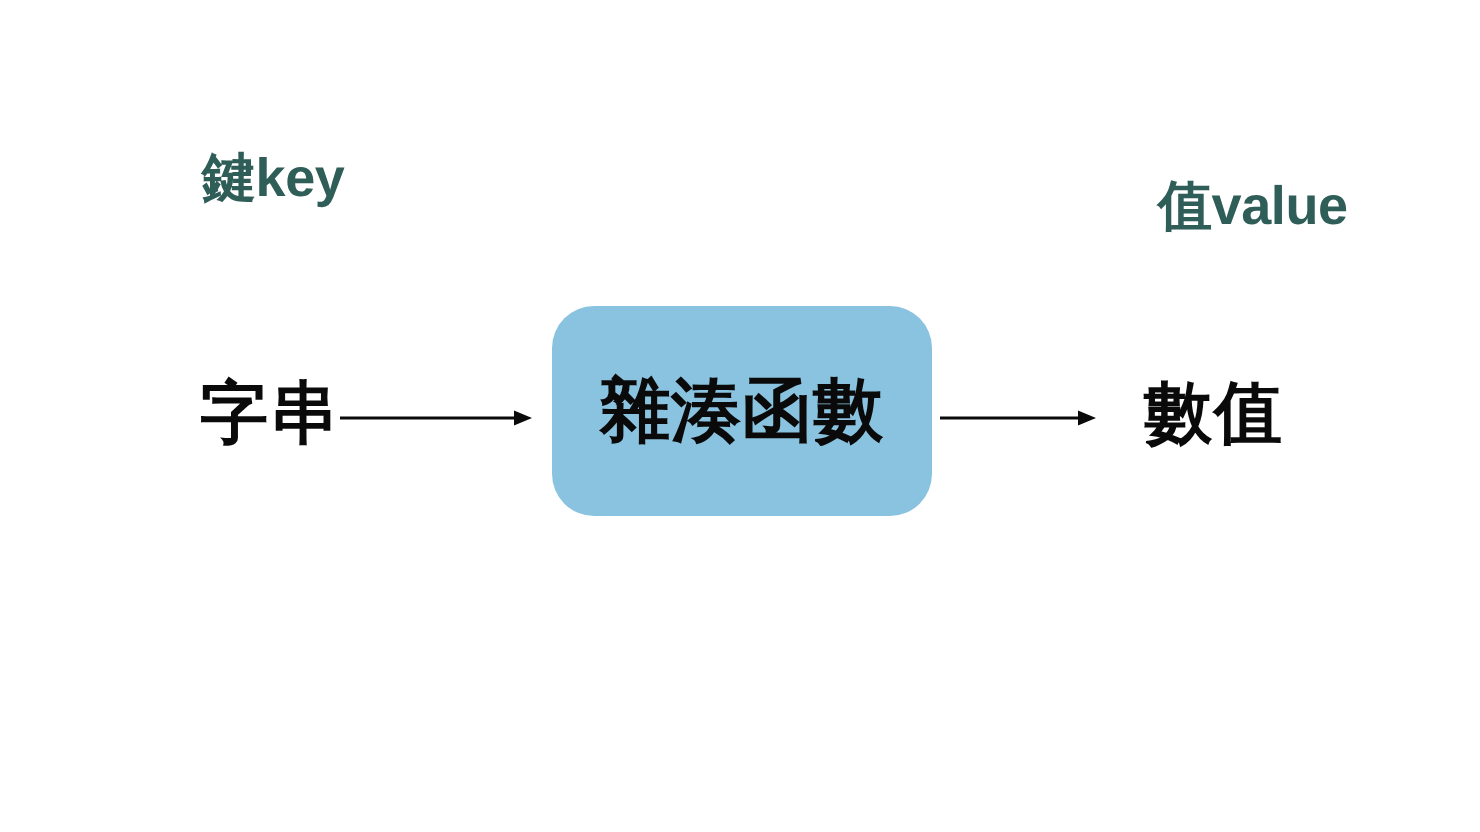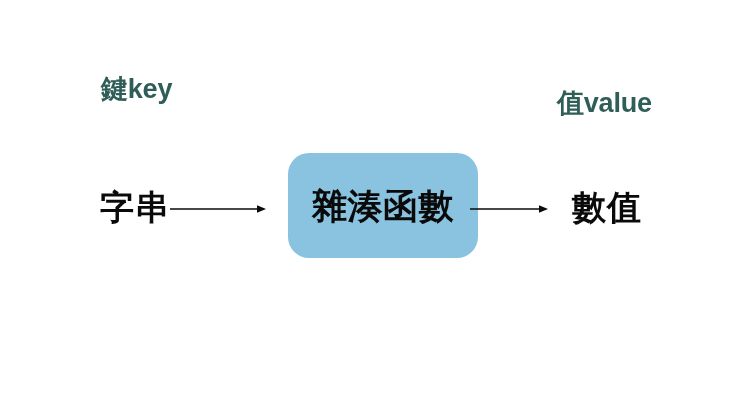--- a/index.html
+++ b/index.html
@@ -28,21 +28,21 @@
     white-space: nowrap;
     letter-spacing: -0.2px;
     line-height: 1;
   }
   #label-key {
     left: 101px;
     top: 76px;
     font-size: 27px;
   }
   #label-value {
-    left: 557px;
+    left: 579px;
     top: 90px;
     font-size: 27px;
   }
 
   
   .term-label {
     position: absolute;
     font-weight: bold;
     color: #0a0a0a;
     white-space: nowrap;
@@ -87,21 +87,20 @@
     position: absolute;
     left: 276px;
     top: 153px;
     width: 190px;
     height: 105px;
     background: #8ac3e0;
     border-radius: 21px;
     display: flex;
     align-items: center;
     justify-content: center;
-    margin-left: 12px;
   }
   #process-box-label {
     font-size: 35px;
     font-weight: bold;
     color: #0a0a0a;
     line-height: 1;
     letter-spacing: 0.5px;
     white-space: nowrap;
   }
 </style>

